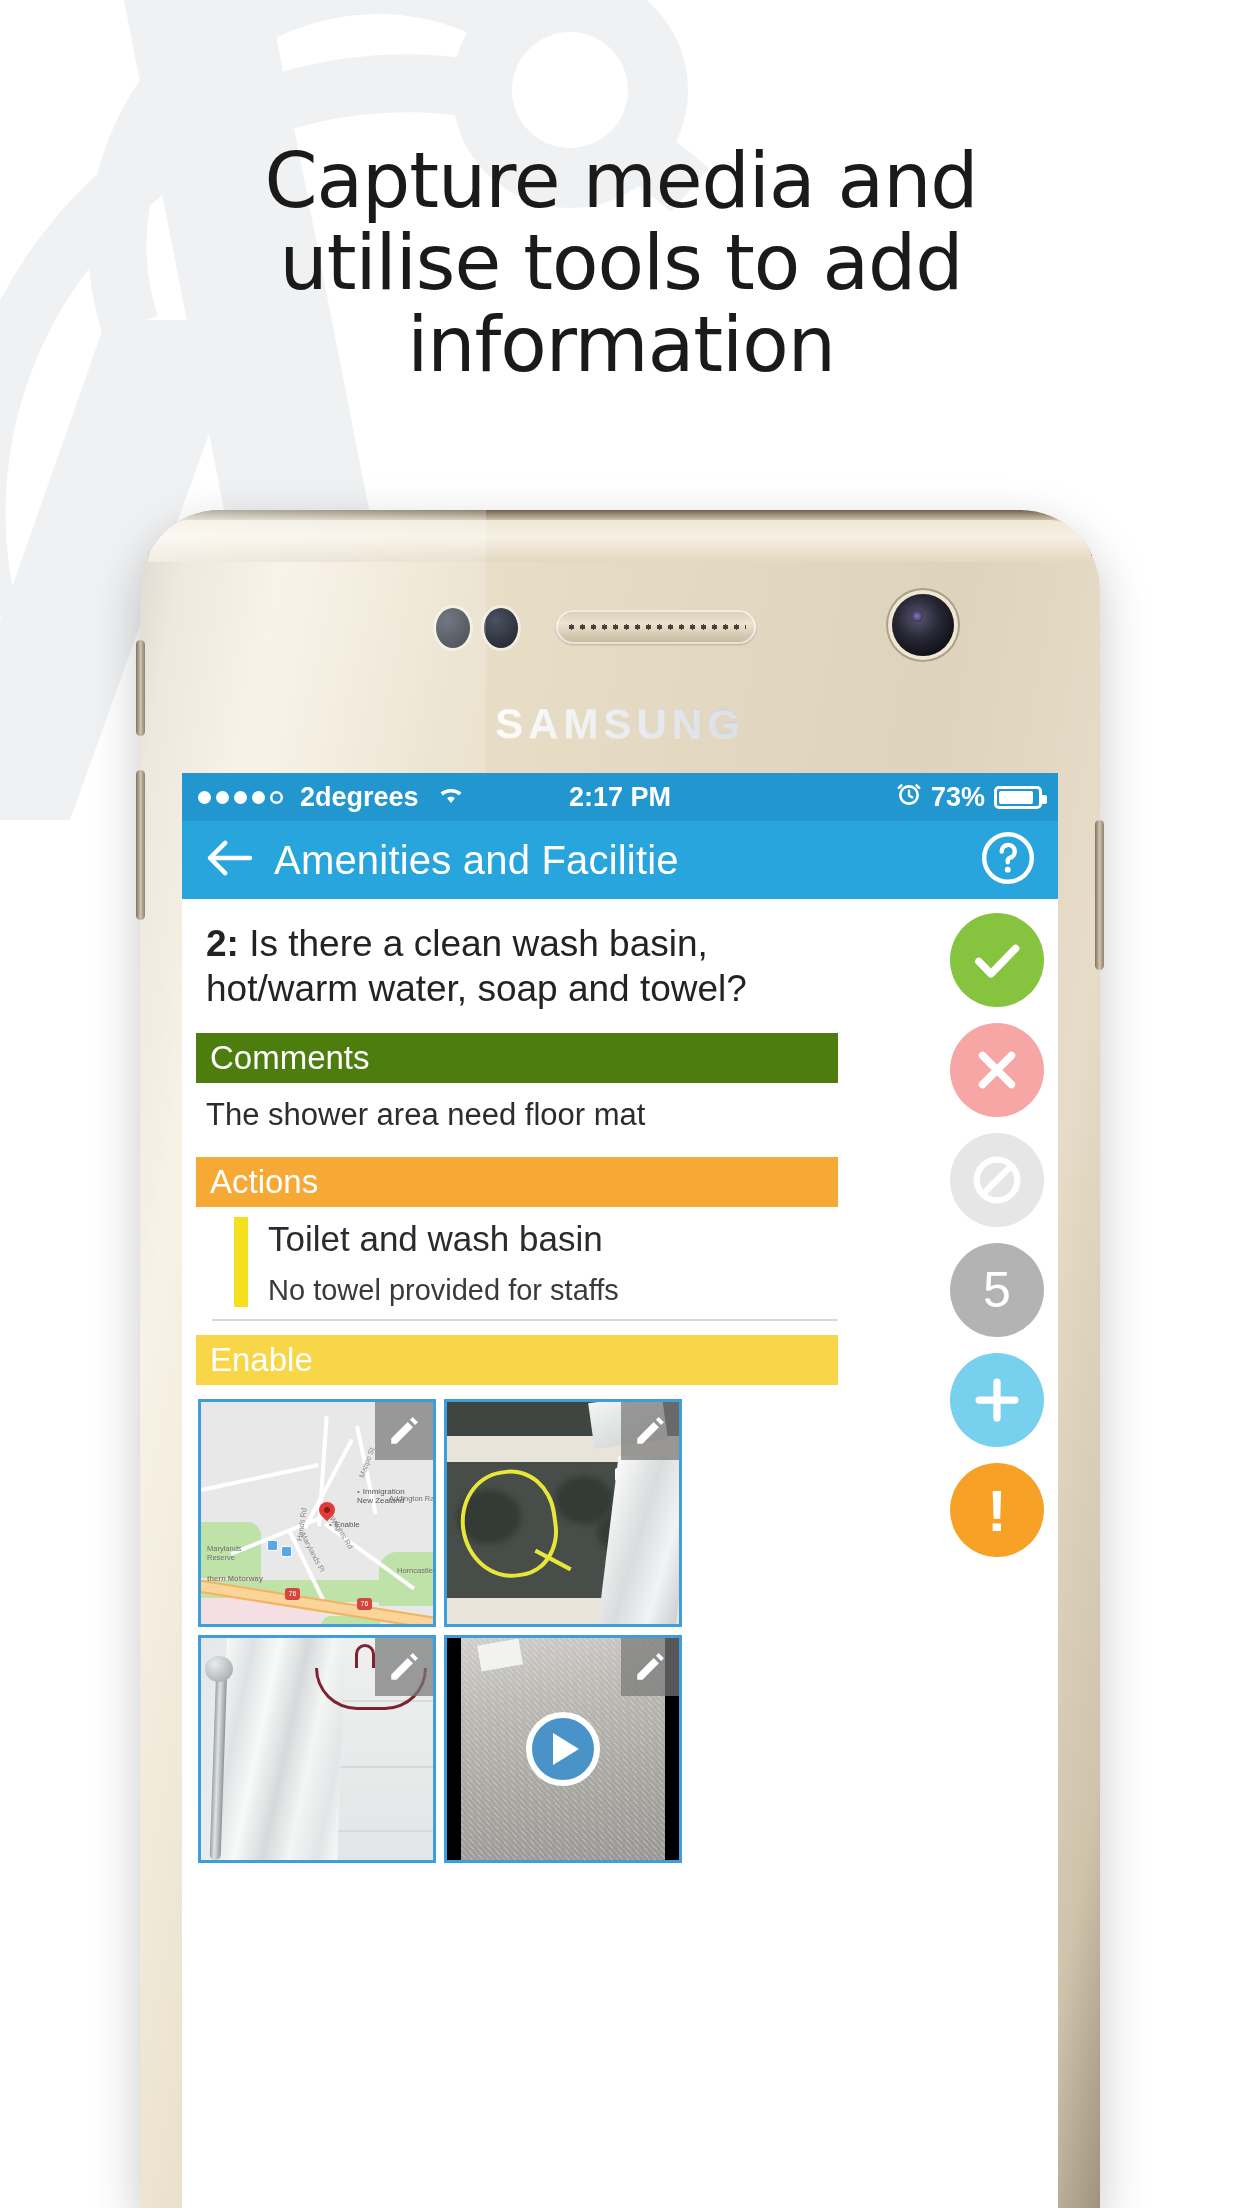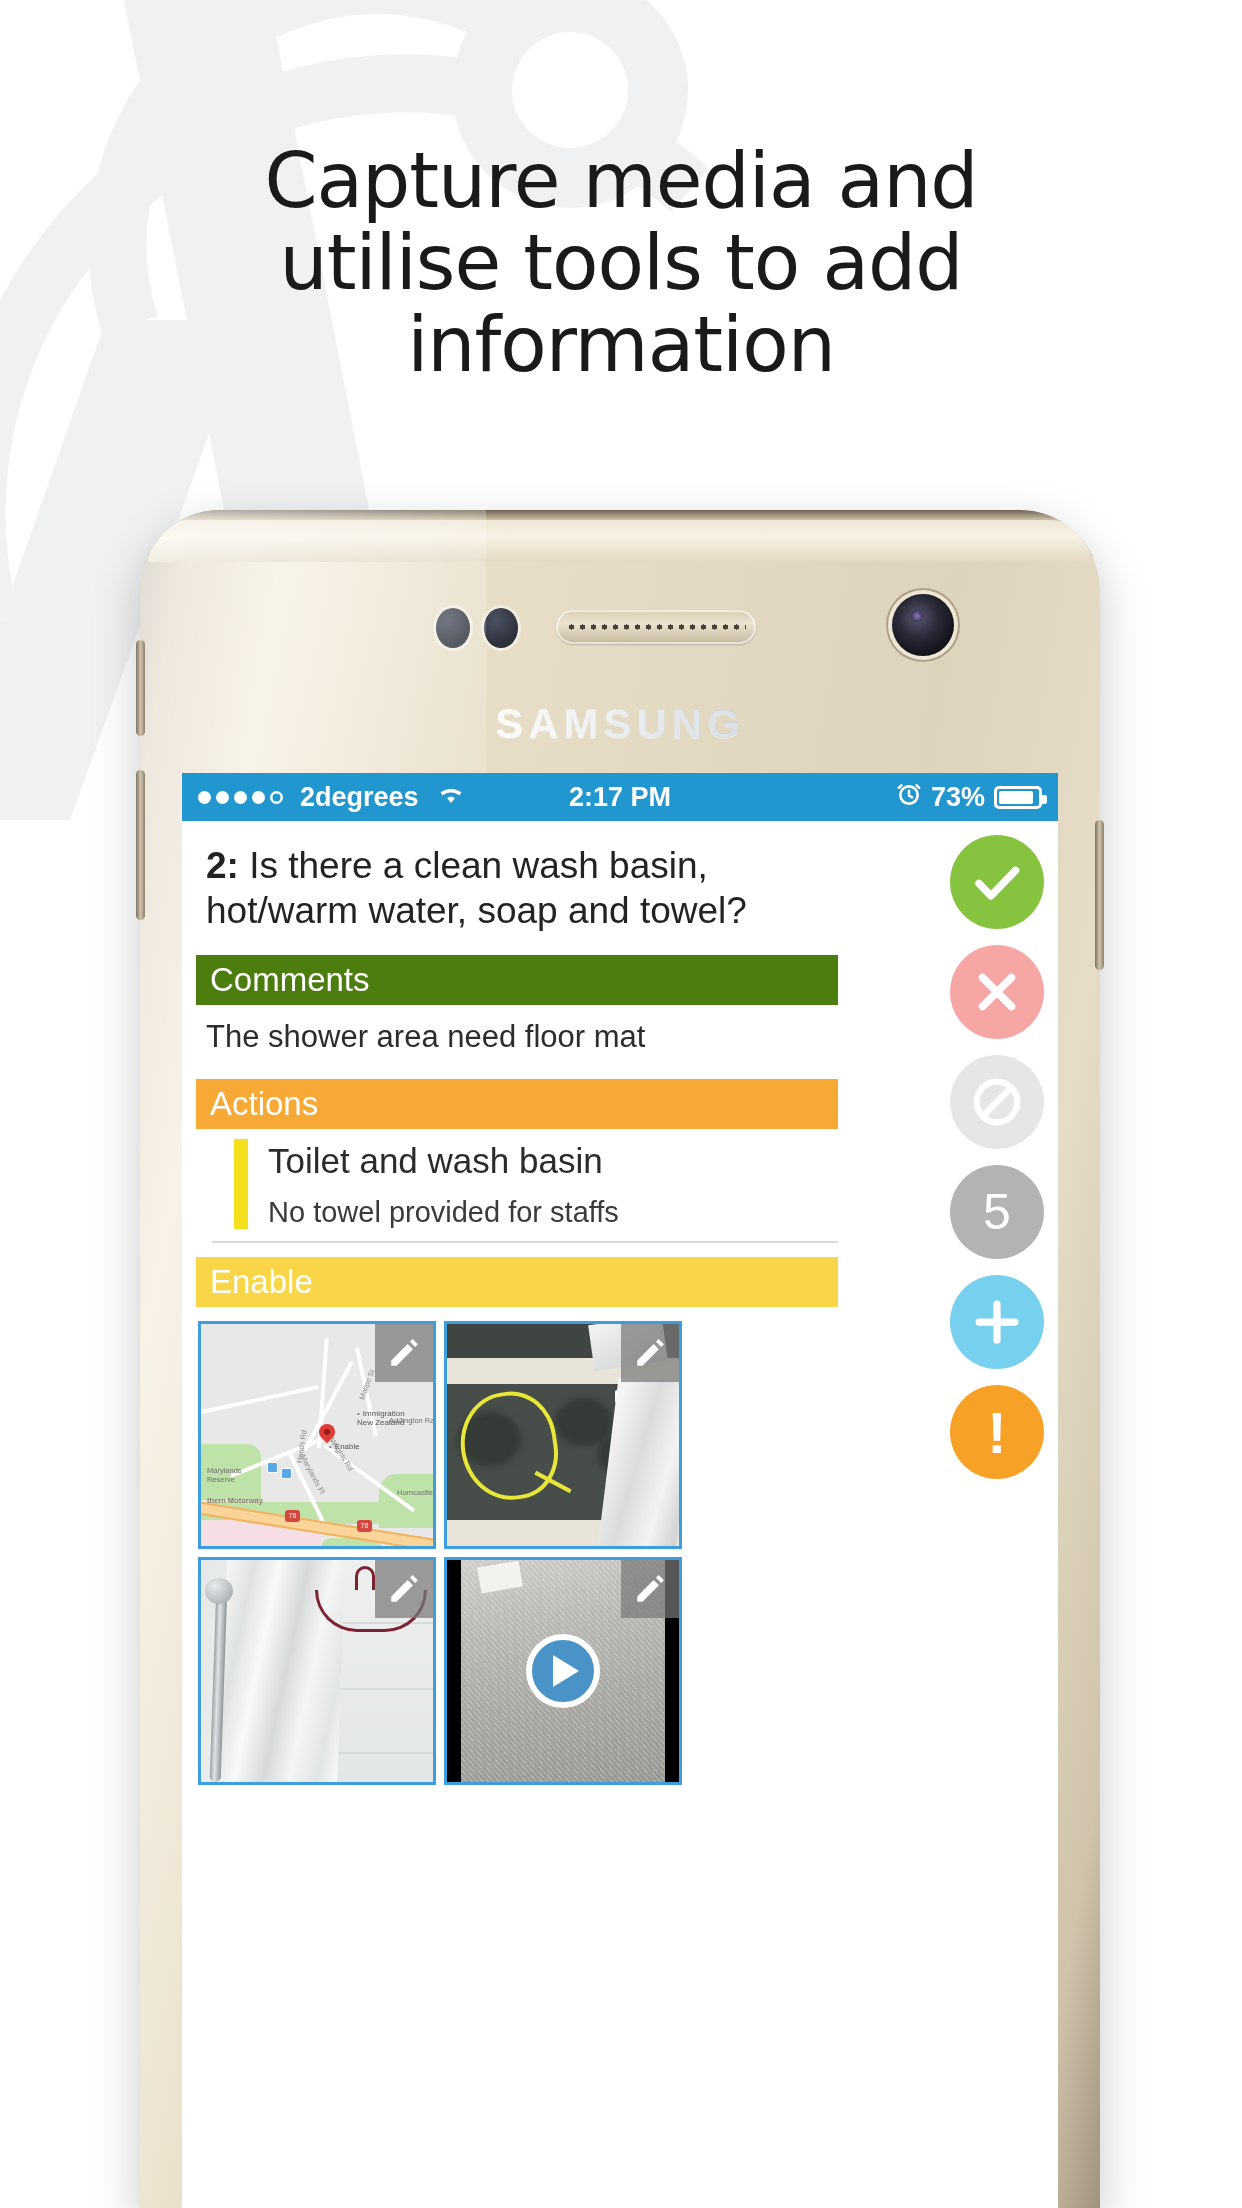--- a/index.html
+++ b/index.html
@@ -382,20 +382,35 @@
             <path d="M5 4L2.6 6.4M19 4l2.4 2.4" stroke="#fff" stroke-width="2.4" stroke-linecap="round"></path>
           </svg>
         </span>
         <span>73%</span>
         <span class="battery">
             <i></i>
           </span>
       </div>
     </div>
 
+    <div class="navbar">
+      <span>
+        <svg width="50" height="38" viewBox="0 0 26 20">
+          <path d="M24 10H3M11 2L3 10l8 8" fill="none" stroke="#fff" stroke-width="2.4" stroke-linecap="round" stroke-linejoin="round"></path>
+        </svg>
+      </span>
+      <span class="nav-title">Amenities and Facilitie</span>
+      <span>
+        <svg width="56" height="56" viewBox="0 0 24 24">
+          <circle cx="12" cy="12" r="10.2" fill="none" stroke="#fff" stroke-width="1.9"></circle>
+          <path d="M9.3 9.2a2.8 2.8 0 1 1 3.5 2.7c-.6.2-.9.7-.9 1.3v.6" fill="none" stroke="#fff" stroke-width="1.9" stroke-linecap="round"></path>
+          <circle cx="11.9" cy="17" r="1.25" fill="#fff"></circle>
+        </svg>
+      </span>
+    </div>
 
     <div class="content">
 
       <div class="question">
         <b>2:</b>
         <span>Is there a clean wash basin, hot/warm water, soap and towel?</span>
       </div>
 
       <div class="sec-head blue">Comments</div>
       <div class="sec-body">The shower area need floor mat</div>

